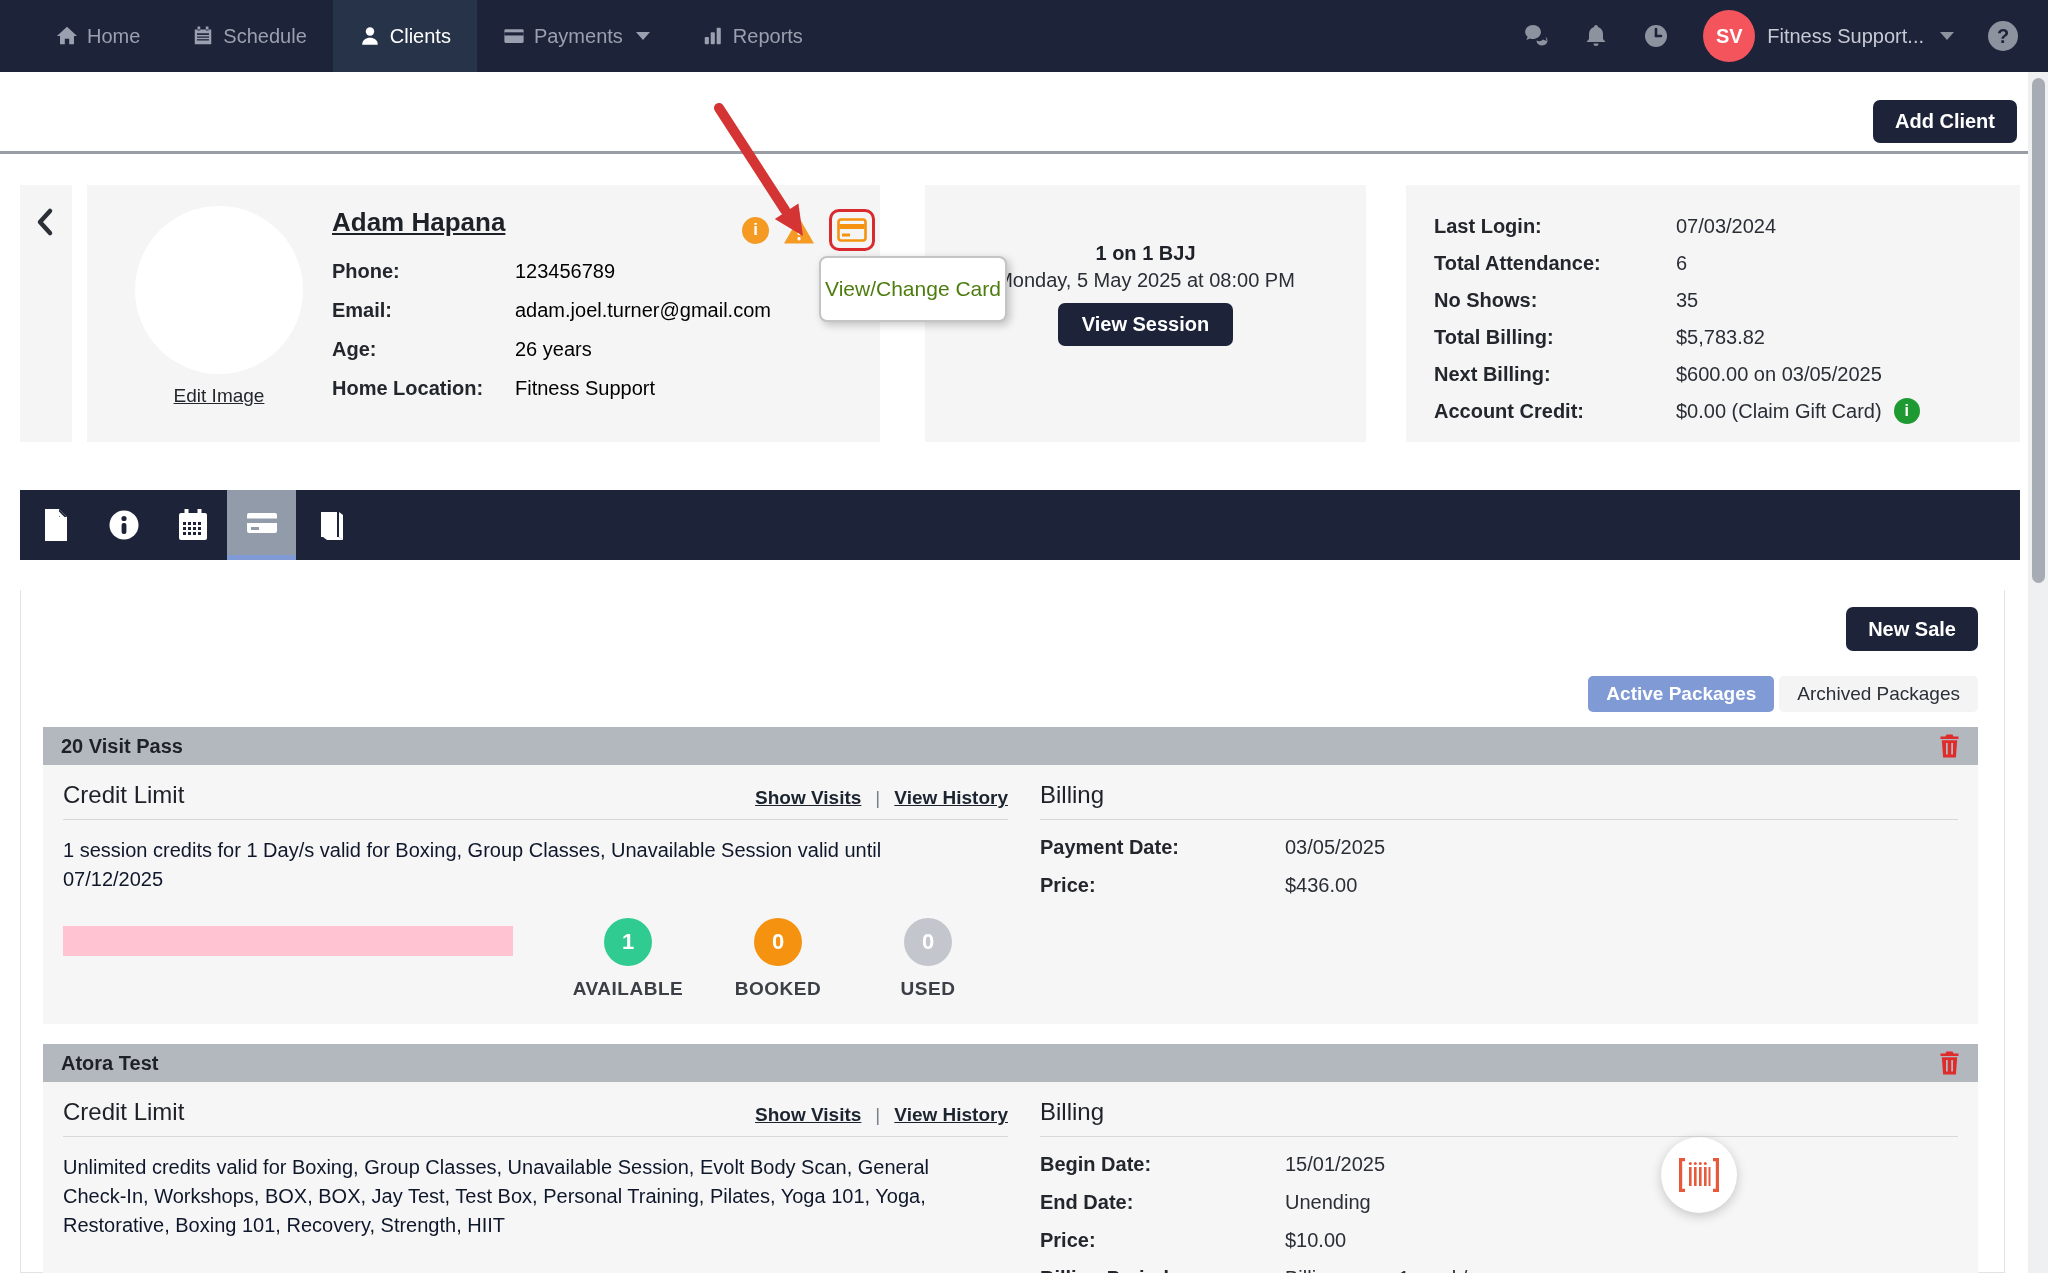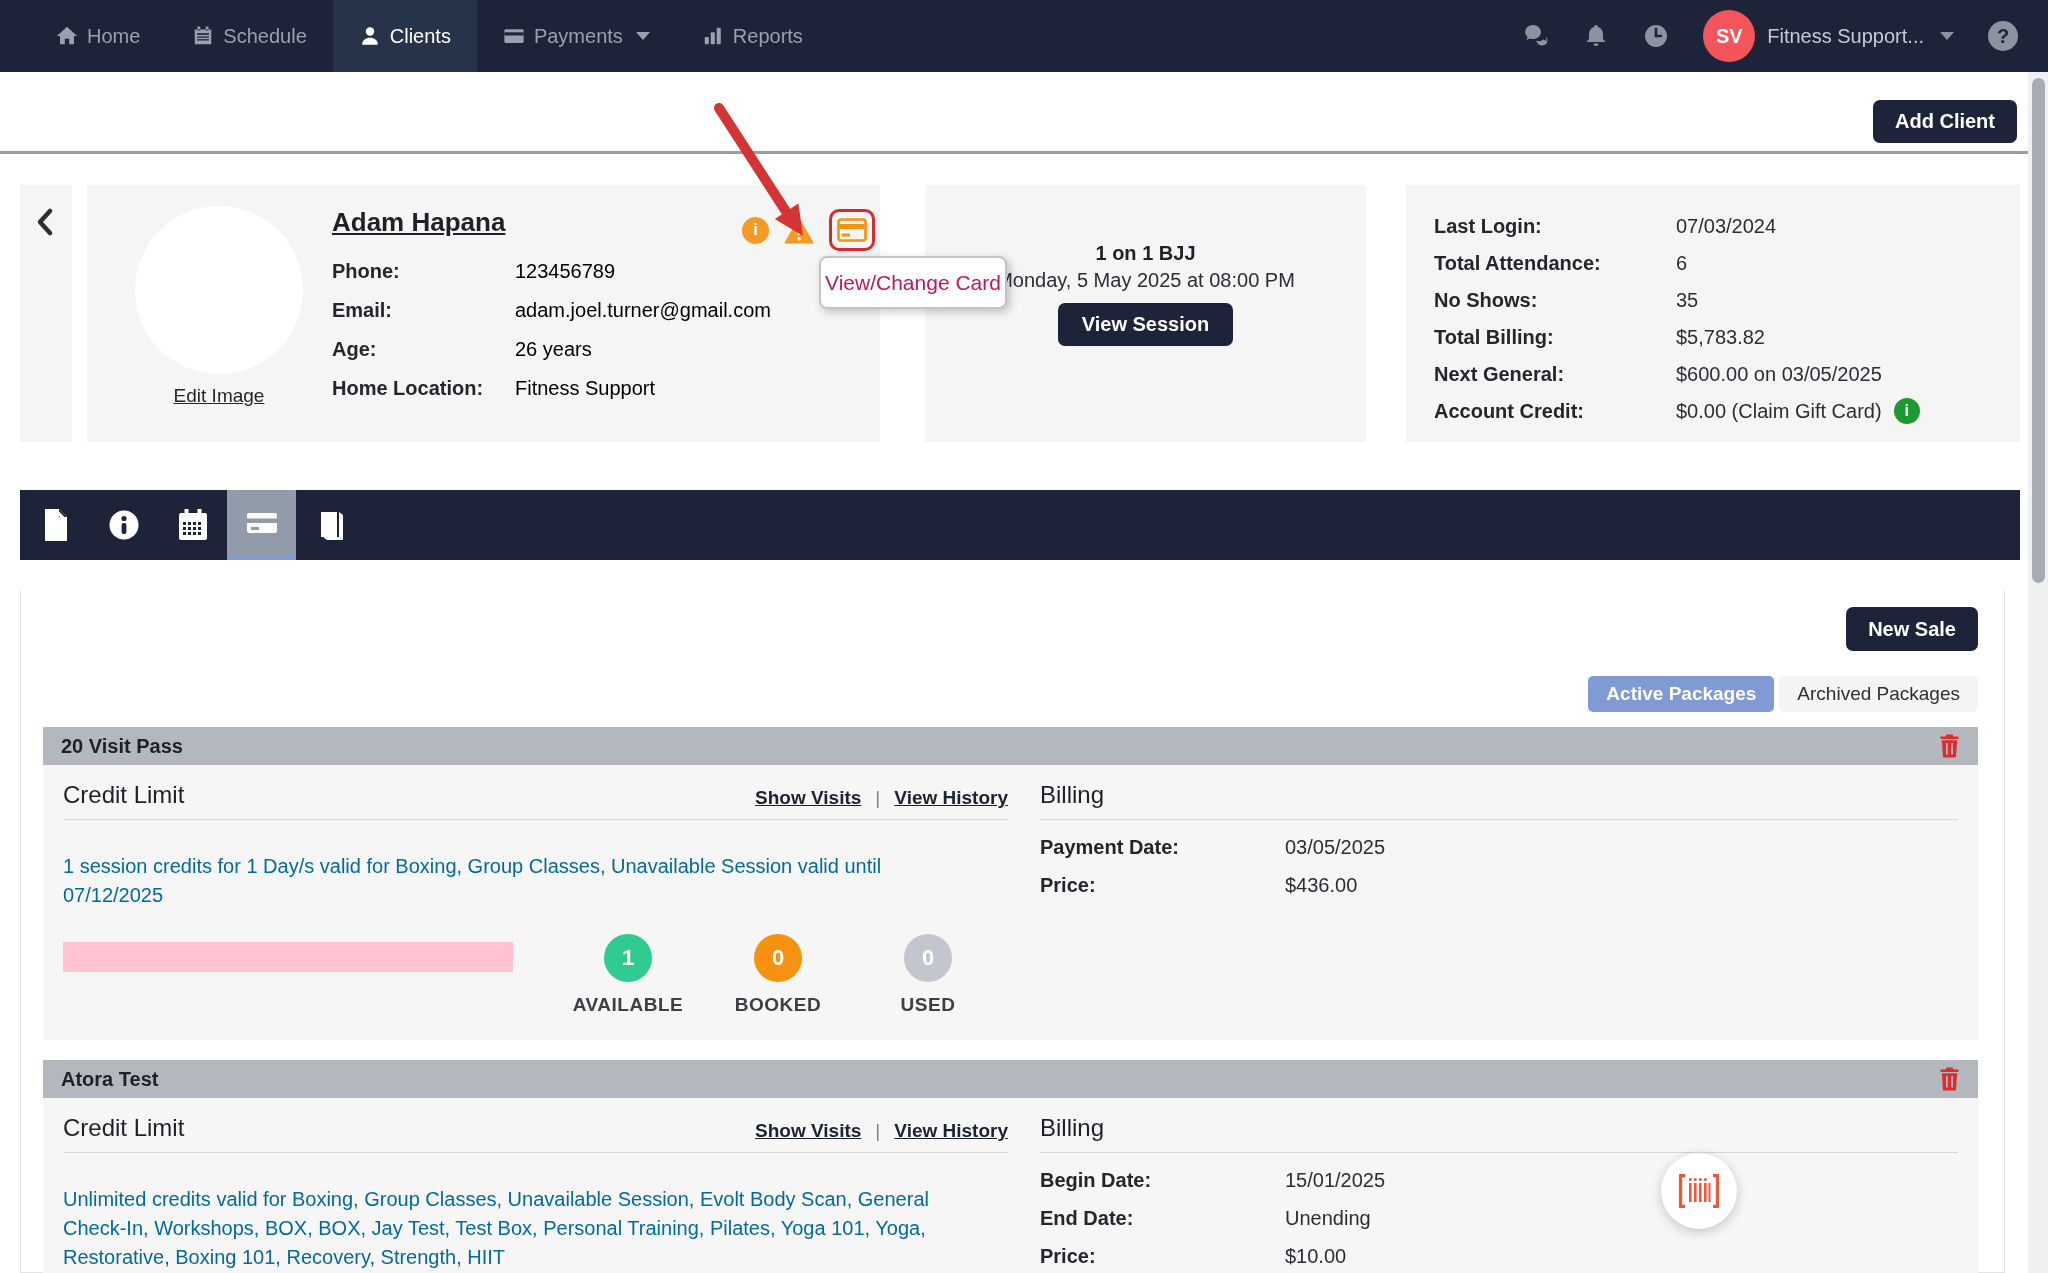--- a/index.html
+++ b/index.html
@@ -69,23 +69,23 @@
   .stats-card { left:1406px; width:614px; }
   .stats-inner { padding:30px 0 0 28px; }
   .stat-row { display:flex; align-items:center; margin-bottom:15px; font-size:20px; height:22px; }
   .stat-row .s-label { width:242px; font-weight:bold; color:#23262d; }
   .stat-row .s-value { color:#2a2e35; }
   .green-info { width:26px; height:26px; border-radius:50%; background:#1f9a32; color:#fff;
     display:flex; align-items:center; justify-content:center; font-weight:bold; font-size:16px;
     margin-left:12px; cursor:pointer; }
 
   
-  .tooltip { position:absolute; left:819px; top:256px; width:188px; height:53px; background:#fff;
+  .tooltip { position:absolute; left:819px; top:256px; width:188px; height:66px; background:#fff;
     border:2px solid #c4c4c6; border-radius:8px; box-shadow:3px 3px 8px rgba(0,0,0,0.22);
-    display:flex; align-items:center; justify-content:center; font-size:21px; color:#be185d; z-index:5; }
+    display:flex; align-items:center; justify-content:center; font-size:21px; color:#4d7c0f; z-index:5; }
   .arrow-svg { position:absolute; left:703px; top:100px; width:120px; height:150px; z-index:6; pointer-events:none; }
 
   
   .tabbar { position:absolute; left:20px; top:490px; width:2000px; height:70px; background:#1d2338; display:flex; }
   .tab { width:69px; height:70px; display:flex; align-items:center; justify-content:center; cursor:pointer; }
   .tab svg { width:32px; height:34px; display:block; }
   .tab.active { background:#919ba9; border-bottom:5px solid #7f9ad4; }
 
   
   .panel { position:absolute; left:20px; top:590px; width:1985px; height:683px; background:#fff;
@@ -107,21 +107,21 @@
   .trash-btn svg { width:21px; height:24px; fill:#e02b2b; display:block; }
   .pkg-body { background:#f6f6f7; display:flex; gap:32px; padding:16px 20px 24px 20px; position:relative; }
   .pkg-left { width:945px; flex:none; }
   .pkg-right { flex:1; }
   .sec-head { display:flex; align-items:flex-end; justify-content:space-between; }
   .sec-title { font-size:24px; font-weight:normal; color:#1e2127; }
   .links { font-size:19px; font-weight:bold; color:#1c2430; display:flex; gap:14px; }
   .links .lnk { cursor:pointer;text-decoration:underline; }
   .links .sep { color:#7c818a; font-weight:normal; }
   .sec-hr { border:none; border-top:1px solid #d8d8da; margin-top:10px; }
-  .desc { margin-top:32px; font-size:20px; color:#0369a1; line-height:1.45; max-width:920px; }
+  .desc { margin-top:16px; font-size:20px; color:#0f172a; line-height:1.45; max-width:920px; }
   .limit-row { display:flex; margin-top:24px; }
   .progress { width:450px; height:30px; background:#ffc3d2; flex:none; margin-top:8px; }
   .counters { display:flex; margin-left:40px; }
   .counter { width:150px; display:flex; flex-direction:column; align-items:center; }
   .circle { width:48px; height:48px; border-radius:50%; color:#fff; font-size:22px; font-weight:bold;
     display:flex; align-items:center; justify-content:center; }
   .circle.green { background:#2fcb90; } .circle.orange { background:#f5920f; } .circle.gray { background:#c3c6cc; }
   .counter-label { margin-top:12px; font-size:19px; font-weight:bold; color:#3c4046; letter-spacing:0.5px; }
   .b-row { display:flex; margin-top:16px; font-size:20px; height:22px; }
   .b-row .b-label { width:245px; font-weight:bold; color:#23262d; }
@@ -280,21 +280,21 @@
         </div>
         <div class="stat-row">
           <span class="s-label">No Shows:</span>
           <span class="s-value">35</span>
         </div>
         <div class="stat-row">
           <span class="s-label">Total Billing:</span>
           <span class="s-value">$5,783.82</span>
         </div>
         <div class="stat-row">
-          <span class="s-label">Next General:</span>
+          <span class="s-label">Next Billing:</span>
           <span class="s-value">$600.00 on 03/05/2025</span>
         </div>
         <div class="stat-row">
           <span class="s-label">Account Credit:</span>
           <span class="s-value">$0.00 (Claim Gift Card)</span>
           <span class="green-info">i</span>
         </div>
       </div>
     </div>
   </div>

